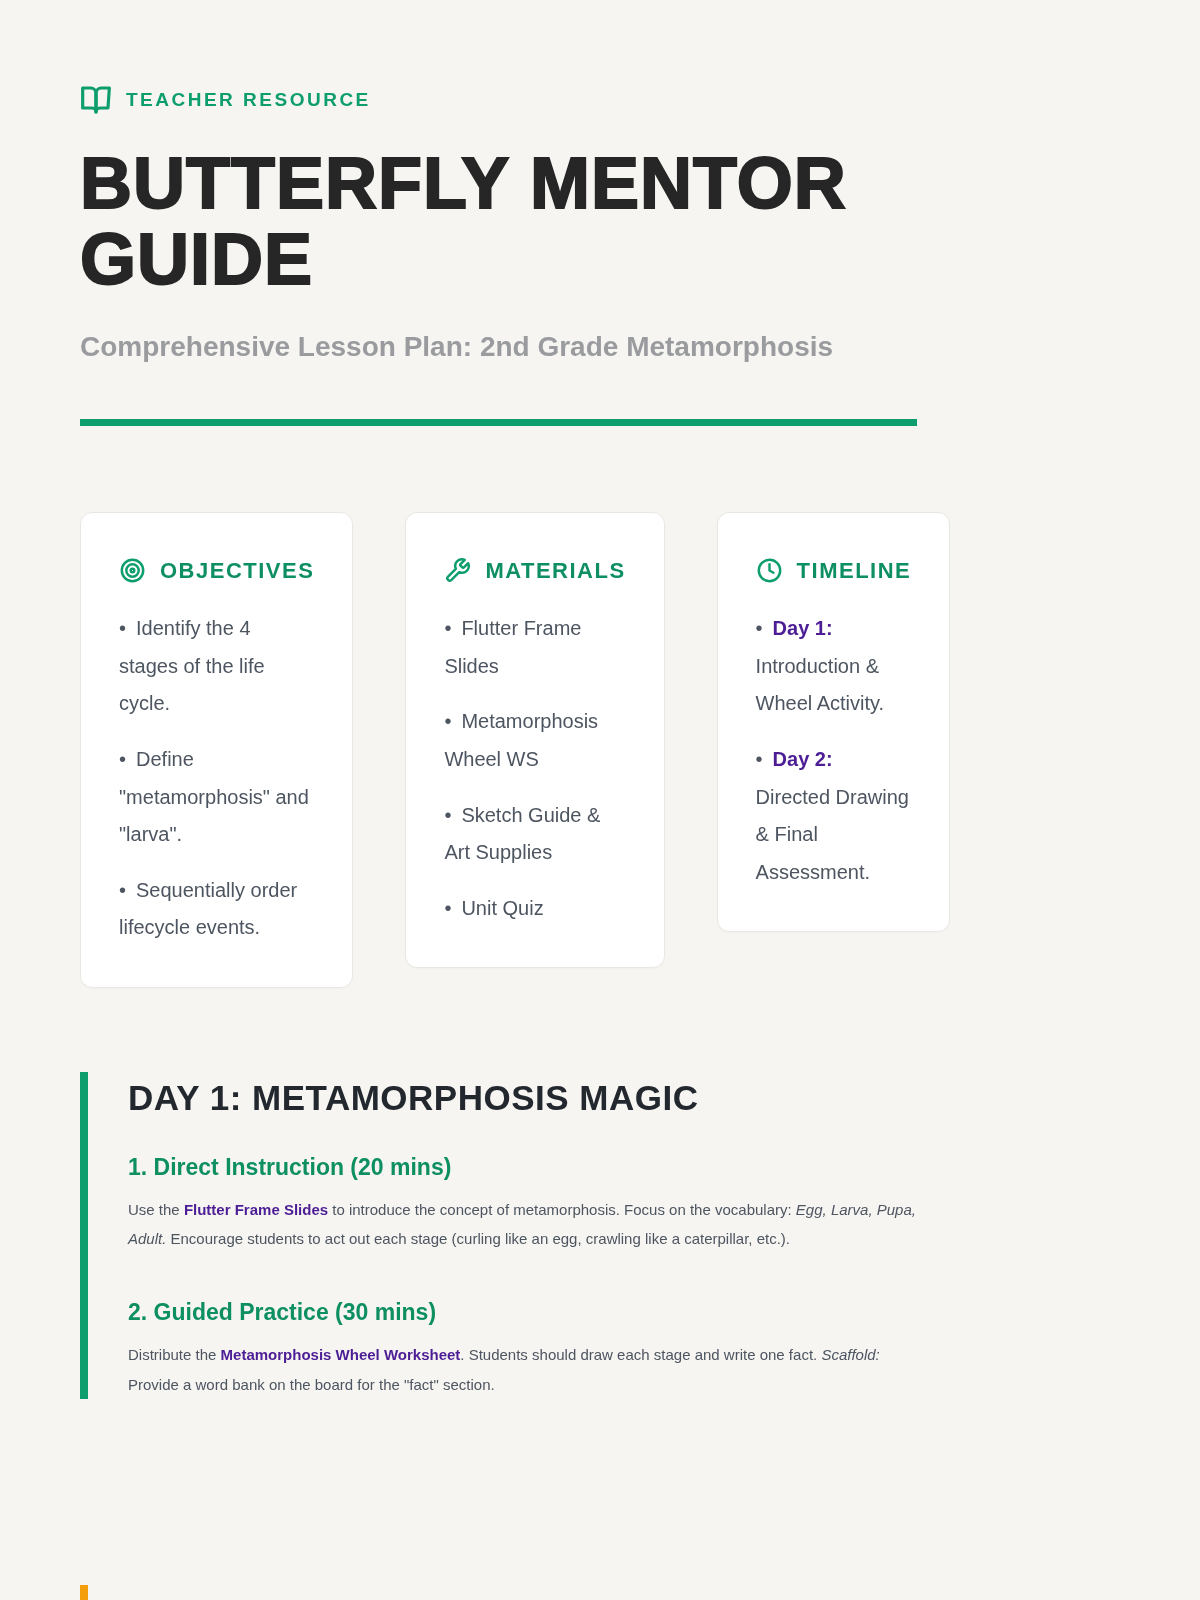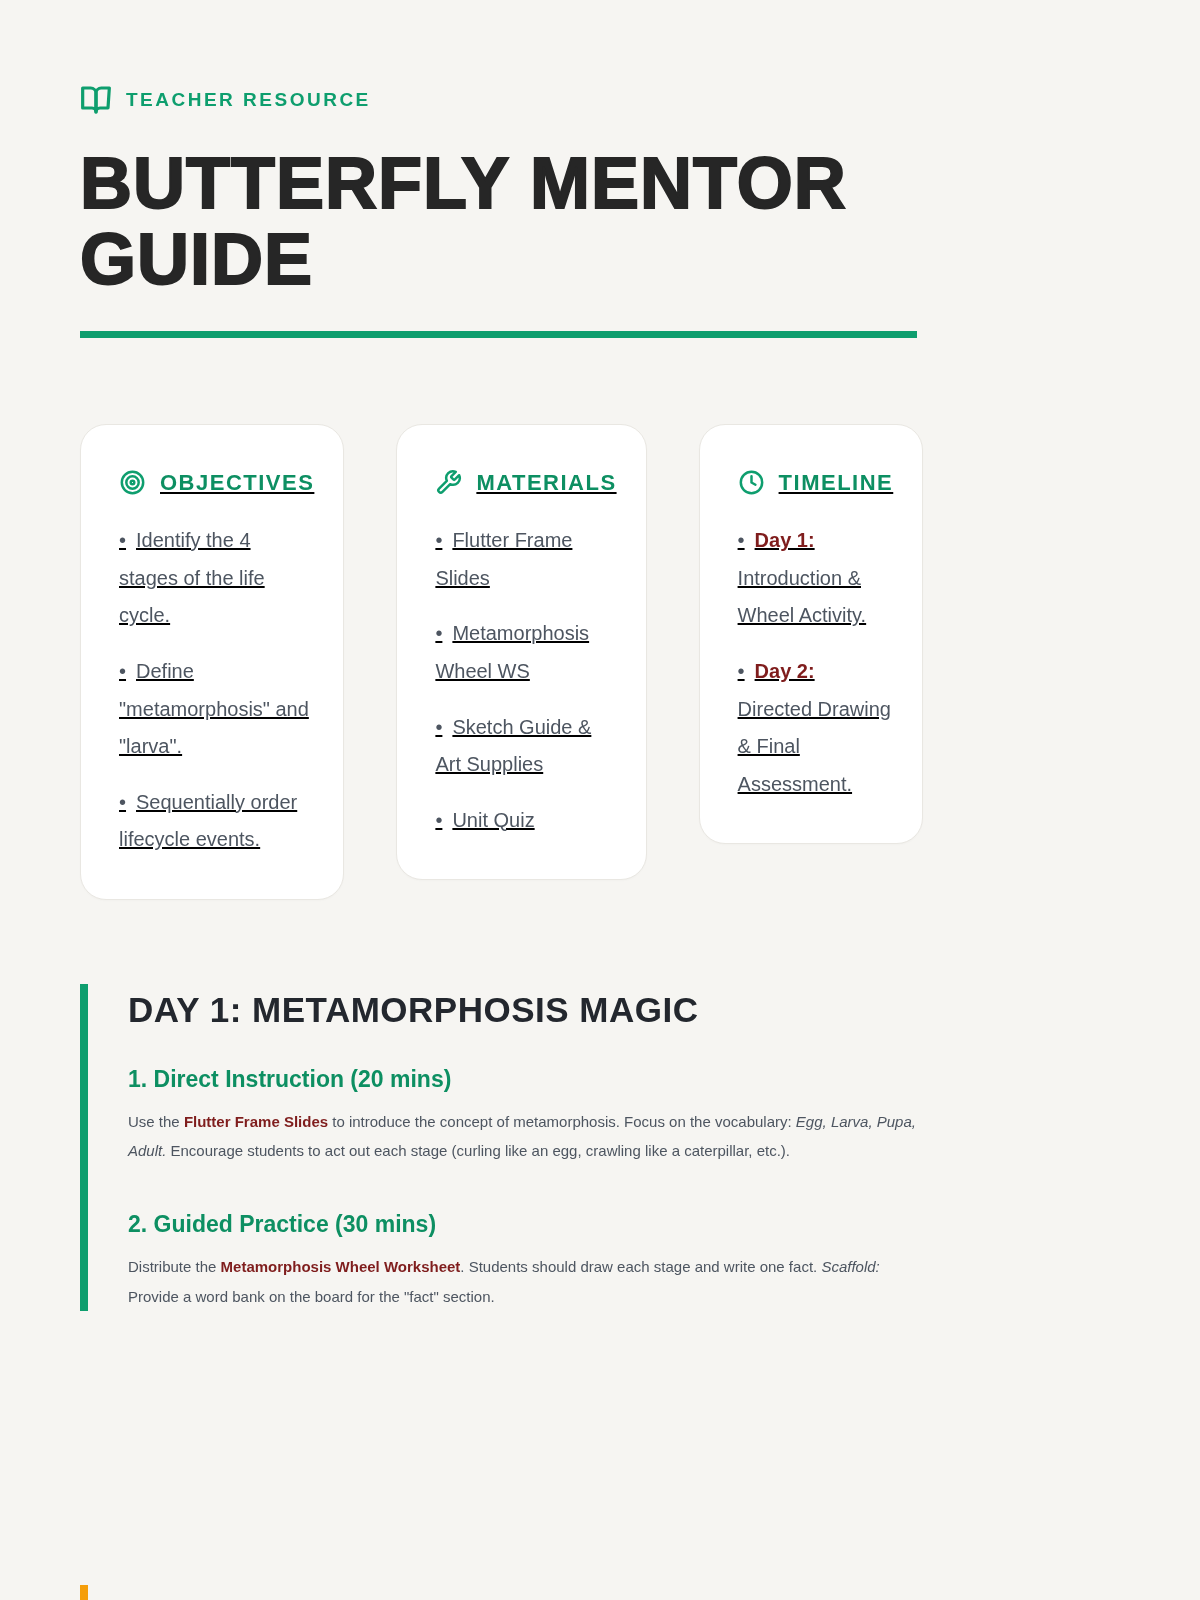--- a/index.html
+++ b/index.html
@@ -17,34 +17,34 @@
     font-size:72px; line-height:1.05; font-weight:900; color:#262626;
     letter-spacing:1px; max-width:940px; margin-bottom:34px;
     -webkit-text-stroke:2px #262626;
   }
   .subtitle { color:#9a9b9e; font-size:28px; font-weight:700; margin-bottom:56px; }
   .divider { height:7px; background:#0e9e6e; width:100%; margin-bottom:86px; }
 
   
   .cards { display:flex; gap:52px; align-items:flex-start; margin-bottom:84px; }
   .card {
-    flex:1; background:#ffffff; border:1px solid #e9e7e2; border-radius:26px;
-    padding:44px 29px 40px 38px; box-shadow:0 1px 2px rgba(0,0,0,0.02);text-decoration:underline;
+    flex:1; background:#ffffff; border:1px solid #e9e7e2; border-radius:12px;
+    padding:44px 38px 40px 38px; box-shadow:0 1px 2px rgba(0,0,0,0.02);
   }
   .card-head { display:flex; align-items:center; gap:14px; margin-bottom:26px; }
   .card-head svg { display:block; width:27px; height:27px; stroke:#0e9e6e; fill:none; stroke-width:2.2; stroke-linecap:round; stroke-linejoin:round; }
   .card-title { color:#0d8f62; font-size:22px; font-weight:700; letter-spacing:1.5px; }
   .card-list { list-style:none; }
   .card-list li {
     font-size:20px; line-height:1.88; color:#4d5560; margin-bottom:18px;
   }
   .card-list li::before { content:"\2022"; margin-right:10px; color:#4d5560; }
   .card-list li:last-child { margin-bottom:0; }
 
-  .seg-b { font-weight:700; color:#7f1d1d; }
+  .seg-b { font-weight:700; color:#4c1d95; }
   .seg-i { font-style:italic; }
 
   
   .day-section { border-left:8px solid #0e9e6e; padding-left:40px; }
   .day-title { font-size:35px; font-weight:800; color:#23272e; letter-spacing:0.5px; margin-bottom:36px; padding-top:6px; }
   .step-heading { color:#0d8f62; font-size:23px; font-weight:700; margin-bottom:14px;margin-top:20px; }
   .step-body { font-size:15px; line-height:1.95; color:#4d5560; margin-bottom:46px; max-width:960px; }
   .step-body:last-child { margin-bottom:0; }
 
   
@@ -59,20 +59,21 @@
     <span class="badge-icon">
       <svg viewBox="0 0 24 24">
         <path d="M2 3h6a4 4 0 0 1 4 4v14a3 3 0 0 0-3-3H2z"></path>
         <path d="M22 3h-6a4 4 0 0 0-4 4v14a3 3 0 0 1 3-3h6z"></path>
       </svg>
     </span>
     <span class="badge-text">TEACHER RESOURCE</span>
   </div>
 
   <h1 class="page-title">BUTTERFLY MENTOR GUIDE</h1>
+  <p class="subtitle">Comprehensive Lesson Plan: 2nd Grade Metamorphosis</p>
   <div class="divider"></div>
 
   <section class="cards">
 
     <div class="card">
       <div class="card-head">
         <span>
           <svg viewBox="0 0 24 24">
             <circle cx="12" cy="12" r="9.5"></circle>
             <circle cx="12" cy="12" r="5.5"></circle>

